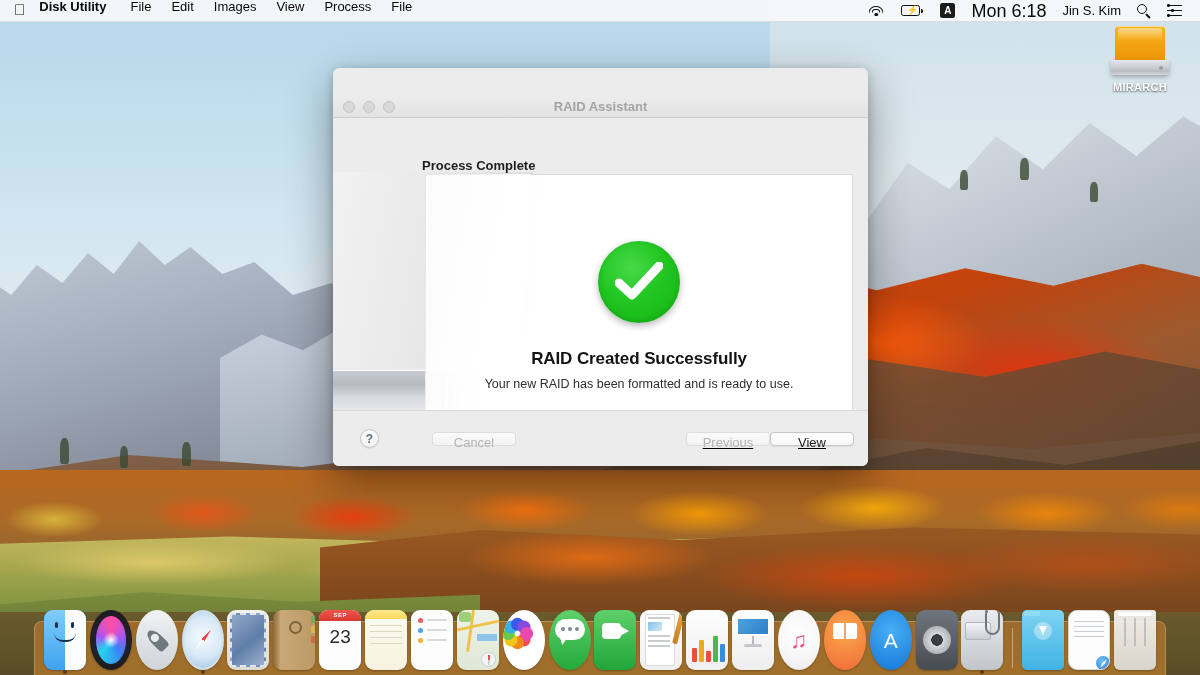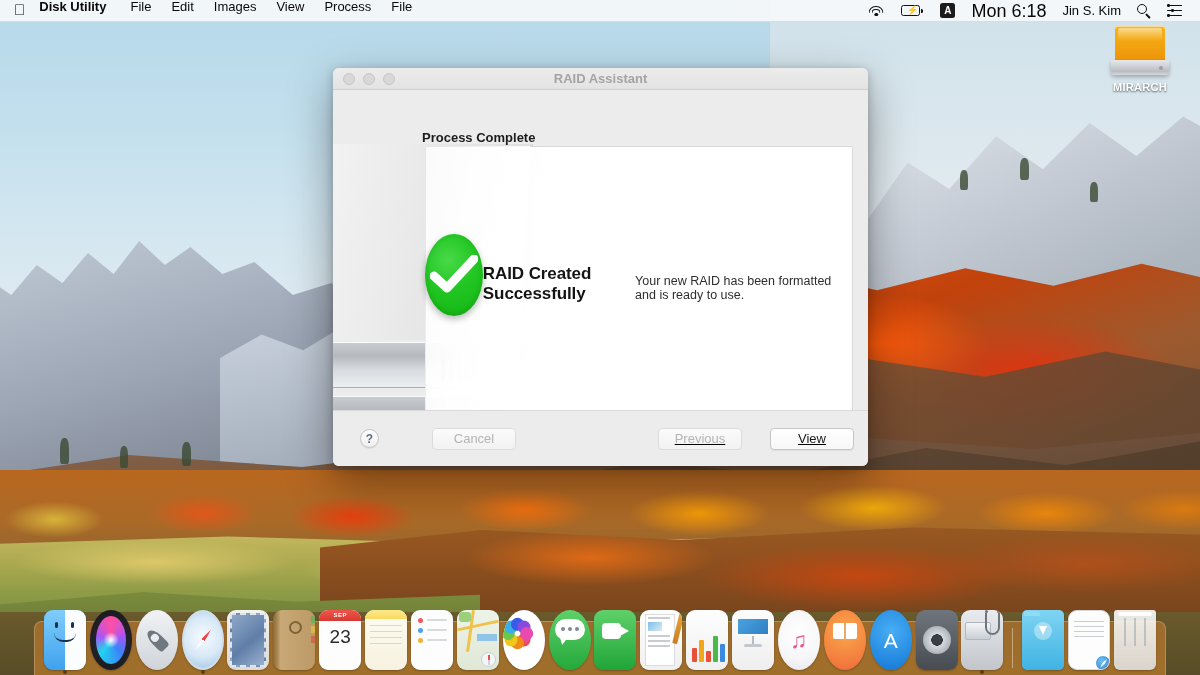--- a/index.html
+++ b/index.html
@@ -215,21 +215,21 @@
     position:absolute; left:333px; top:68px; width:535px; height:398px;
     background:#ececec; border-radius:6px;
     box-shadow:0 16px 46px rgba(0,0,0,.38), 0 2px 10px rgba(0,0,0,.22);
     overflow:hidden; z-index:40;
     display:flex; flex-direction:column;
   }
   .titlebar {
     height:22px; flex:0 0 22px; position:relative;
     background:linear-gradient(to bottom,#ececec 0%,#e3e3e3 100%);
     border-bottom:1px solid #cfcfcf;
-    display:flex; align-items:center;
+    display:flex; align-items:center;margin-top:28px;
   }
   .lights { display:flex; gap:8px; padding-left:10px; }
   .light { width:12px; height:12px; border-radius:50%;
     background:#d8d8d8; border:.5px solid #c6c6c6; }
   .win-title {
     position:absolute; left:0; right:0; text-align:center;
     font-size:13px; font-weight:600; color:#a4a4a4; pointer-events:none;
   }
 
   .win-body { flex:1; position:relative; background:#ececec; overflow:hidden; }
@@ -274,21 +274,21 @@
   
   .panel-tilt {
     position:absolute; left:92px; top:56px; width:105px; height:290px;
     background:linear-gradient(100deg, rgba(255,255,255,.30) 0%, rgba(255,255,255,.86) 60%, rgba(255,255,255,.96) 100%);
     z-index:5; pointer-events:none;
     clip-path:polygon(0% 0%, 100% 0%, 88% 100%, 0% 100%);
   }
 
   .panel-content {
     position:absolute; left:92px; top:56px; width:428px; height:290px;
-    z-index:7; display:flex; flex-direction:row; align-items:center;
+    z-index:7; display:flex; flex-direction:column; align-items:center;
     justify-content:center; padding-bottom:6px;
   }
 
   .check-badge {
     width:82px; height:82px; border-radius:50%;
     background:radial-gradient(circle at 40% 32%,#49d949 0%,#23c723 42%,#12b512 100%);
     box-shadow:0 3px 7px rgba(0,0,0,.28), inset 0 -2px 6px rgba(0,0,0,.12);
     display:flex; align-items:center; justify-content:center;
     margin-bottom:26px;
   }
@@ -307,33 +307,33 @@
     display:flex; align-items:center; padding:0 14px;
   }
   .help-btn {
     width:19px; height:19px; border-radius:50%;
     background:linear-gradient(to bottom,#fdfdfd,#f0f0f0);
     border:1px solid #c5c5c5; color:#5d6d86; font-size:12px; font-weight:700;
     display:flex; align-items:center; justify-content:center; line-height:1;
     box-shadow:0 1px 1px rgba(0,0,0,.07); margin-left:13px;
   }
   .btn {
-    height:22px; min-width:84px; padding:0 7px; border-radius:4px;
+    height:14px; min-width:84px; padding:0 7px; border-radius:4px;
     font-size:13px; line-height:20px; text-align:center;
     border:1px solid #c6c6c6;
     background:linear-gradient(to bottom,#ffffff,#f7f7f7);
     color:#1a1a1a; box-shadow:0 1px 1px rgba(0,0,0,.06);
   }
   .btn.disabled {
     color:#b4b4b4; border-color:#dcdcdc;
     background:linear-gradient(to bottom,#fbfbfb,#f2f2f2);
     box-shadow:none;
   }
   .btn-cancel { margin-left:53px; }
-  .btn-group-right { margin-left:auto; display:flex; gap:28px;text-decoration:underline; }
+  .btn-group-right { margin-left:auto; display:flex; gap:0;text-decoration:underline; }
 
   
   #dock {
     position:absolute; left:34px; bottom:0px; width:1132px; height:54px;
     background:linear-gradient(to bottom, rgba(243,140,50,.40), rgba(243,150,45,.46));
     -webkit-backdrop-filter:blur(22px); backdrop-filter:blur(22px);
     border:1px solid rgba(255,255,255,.22); border-bottom:none;
     border-radius:8px 8px 0 0;
     display:flex; align-items:flex-end; padding:0 7px 5px 7px;
     z-index:60;

